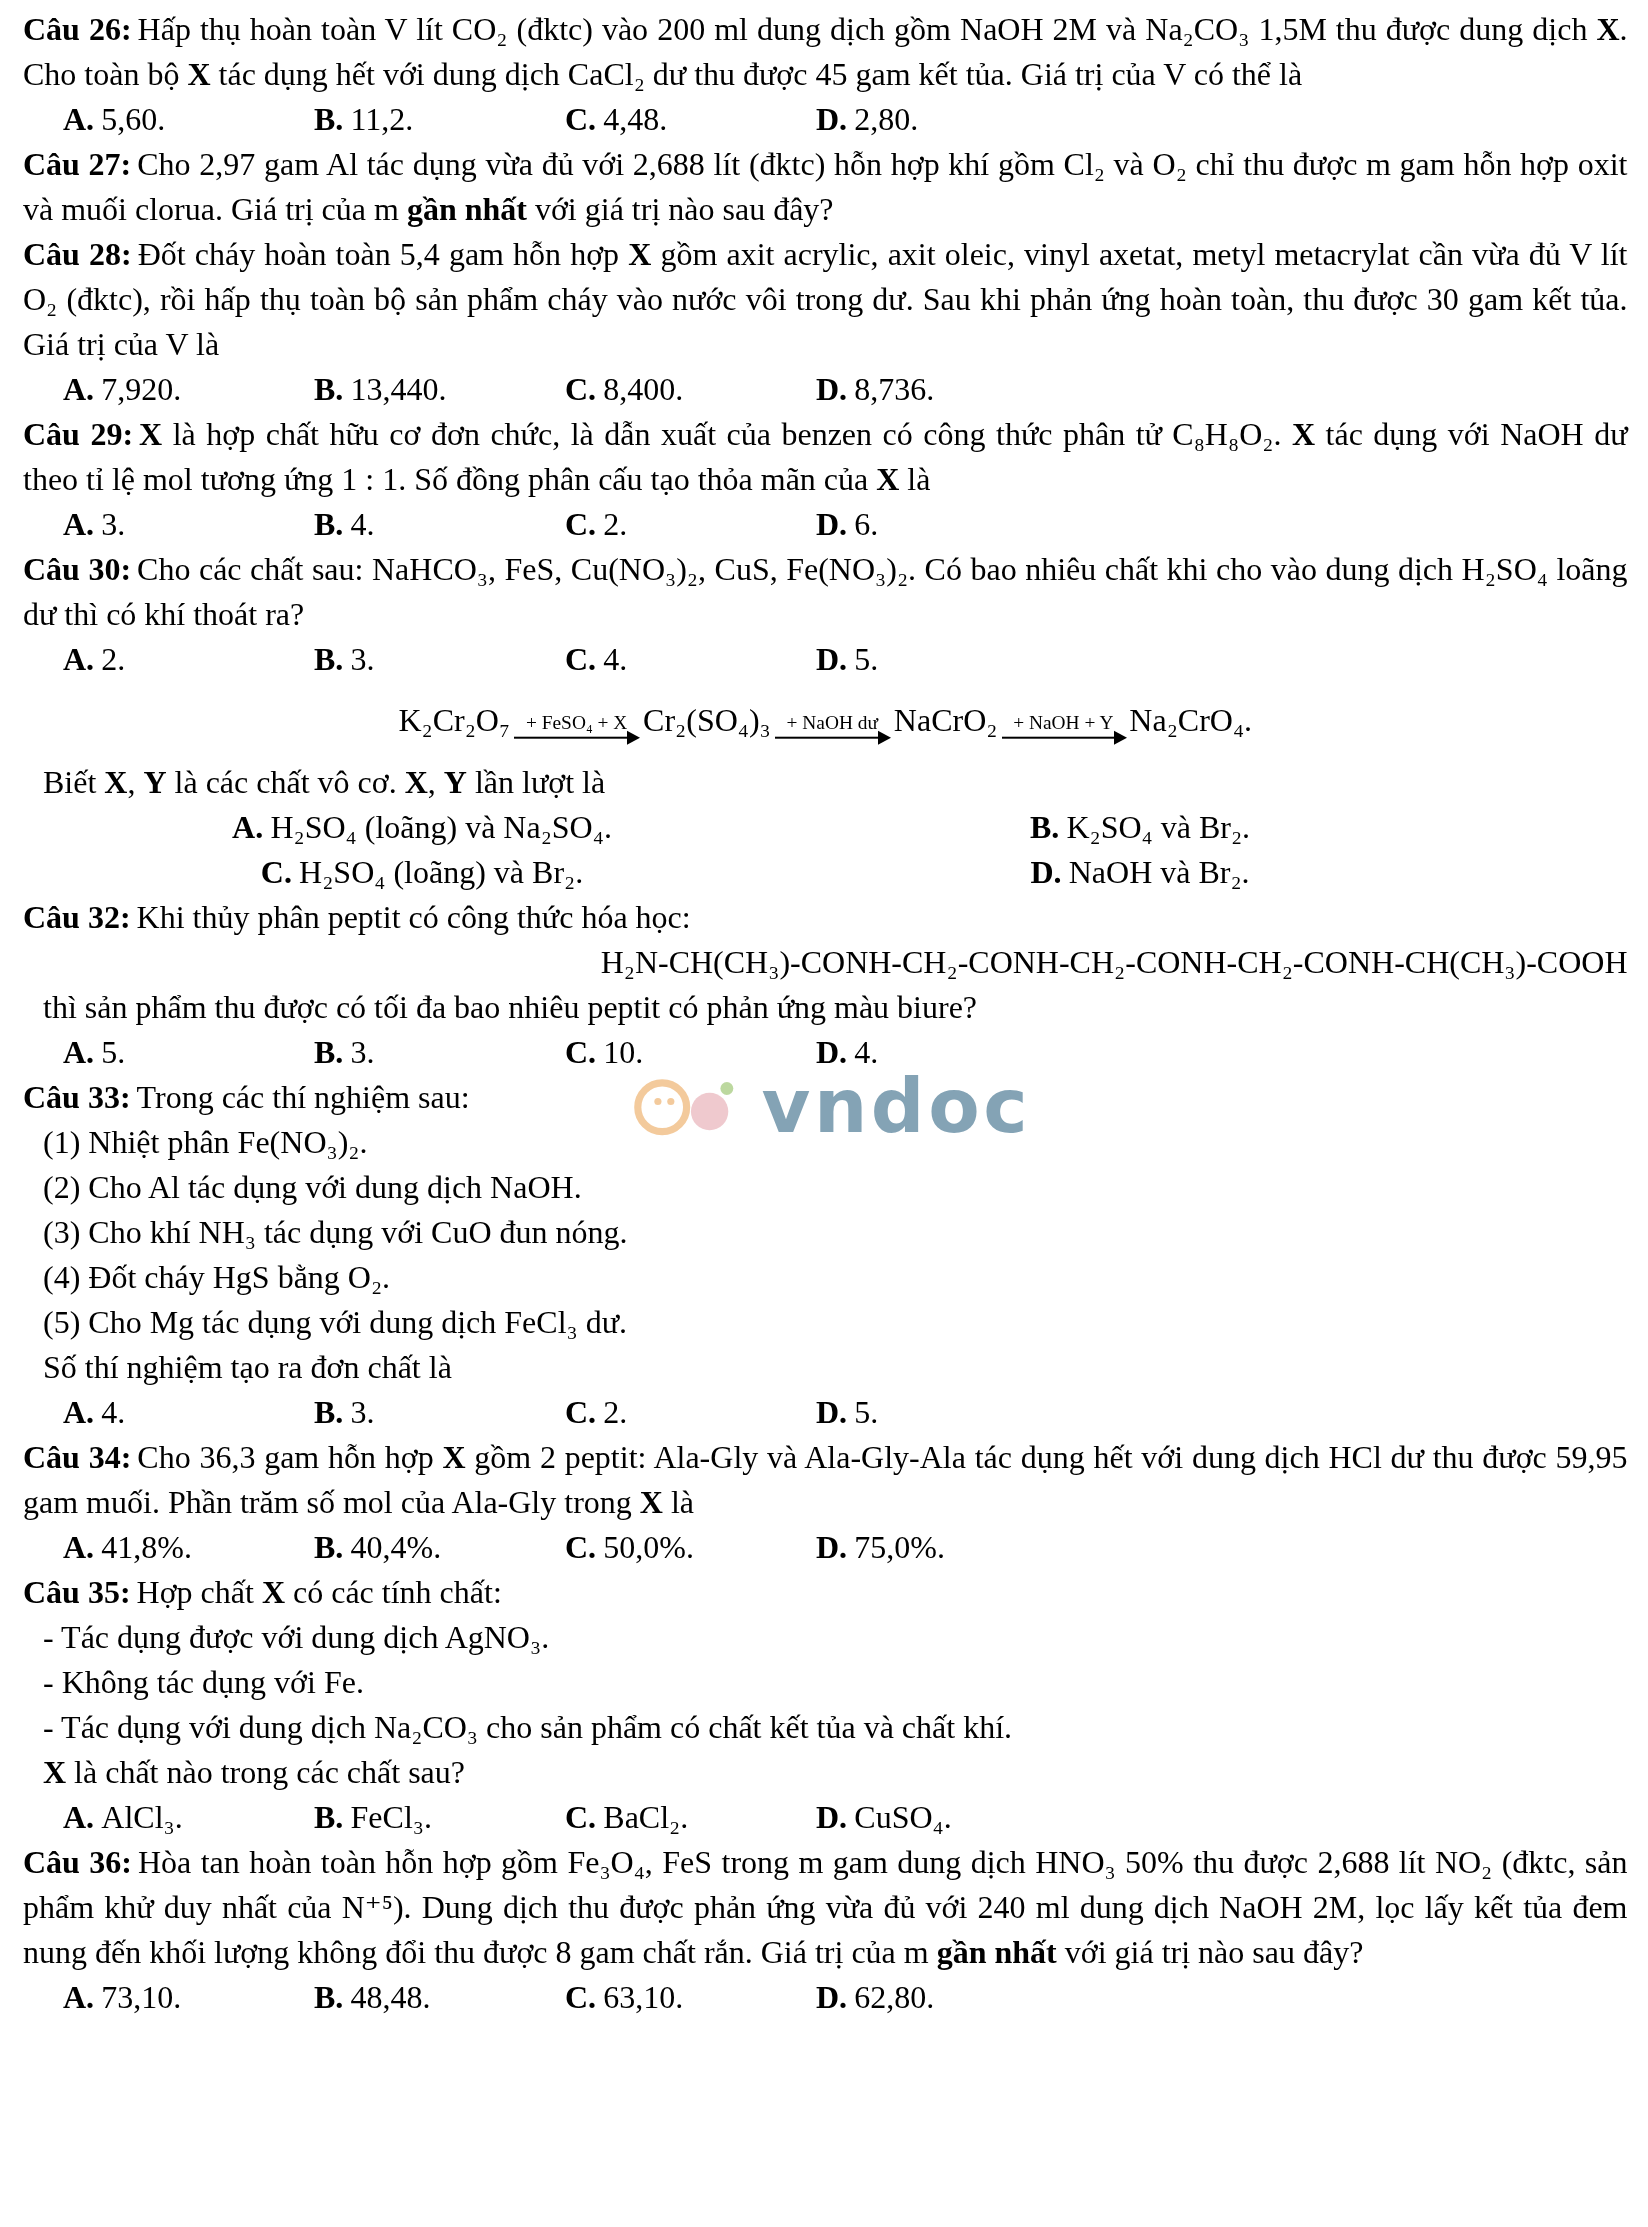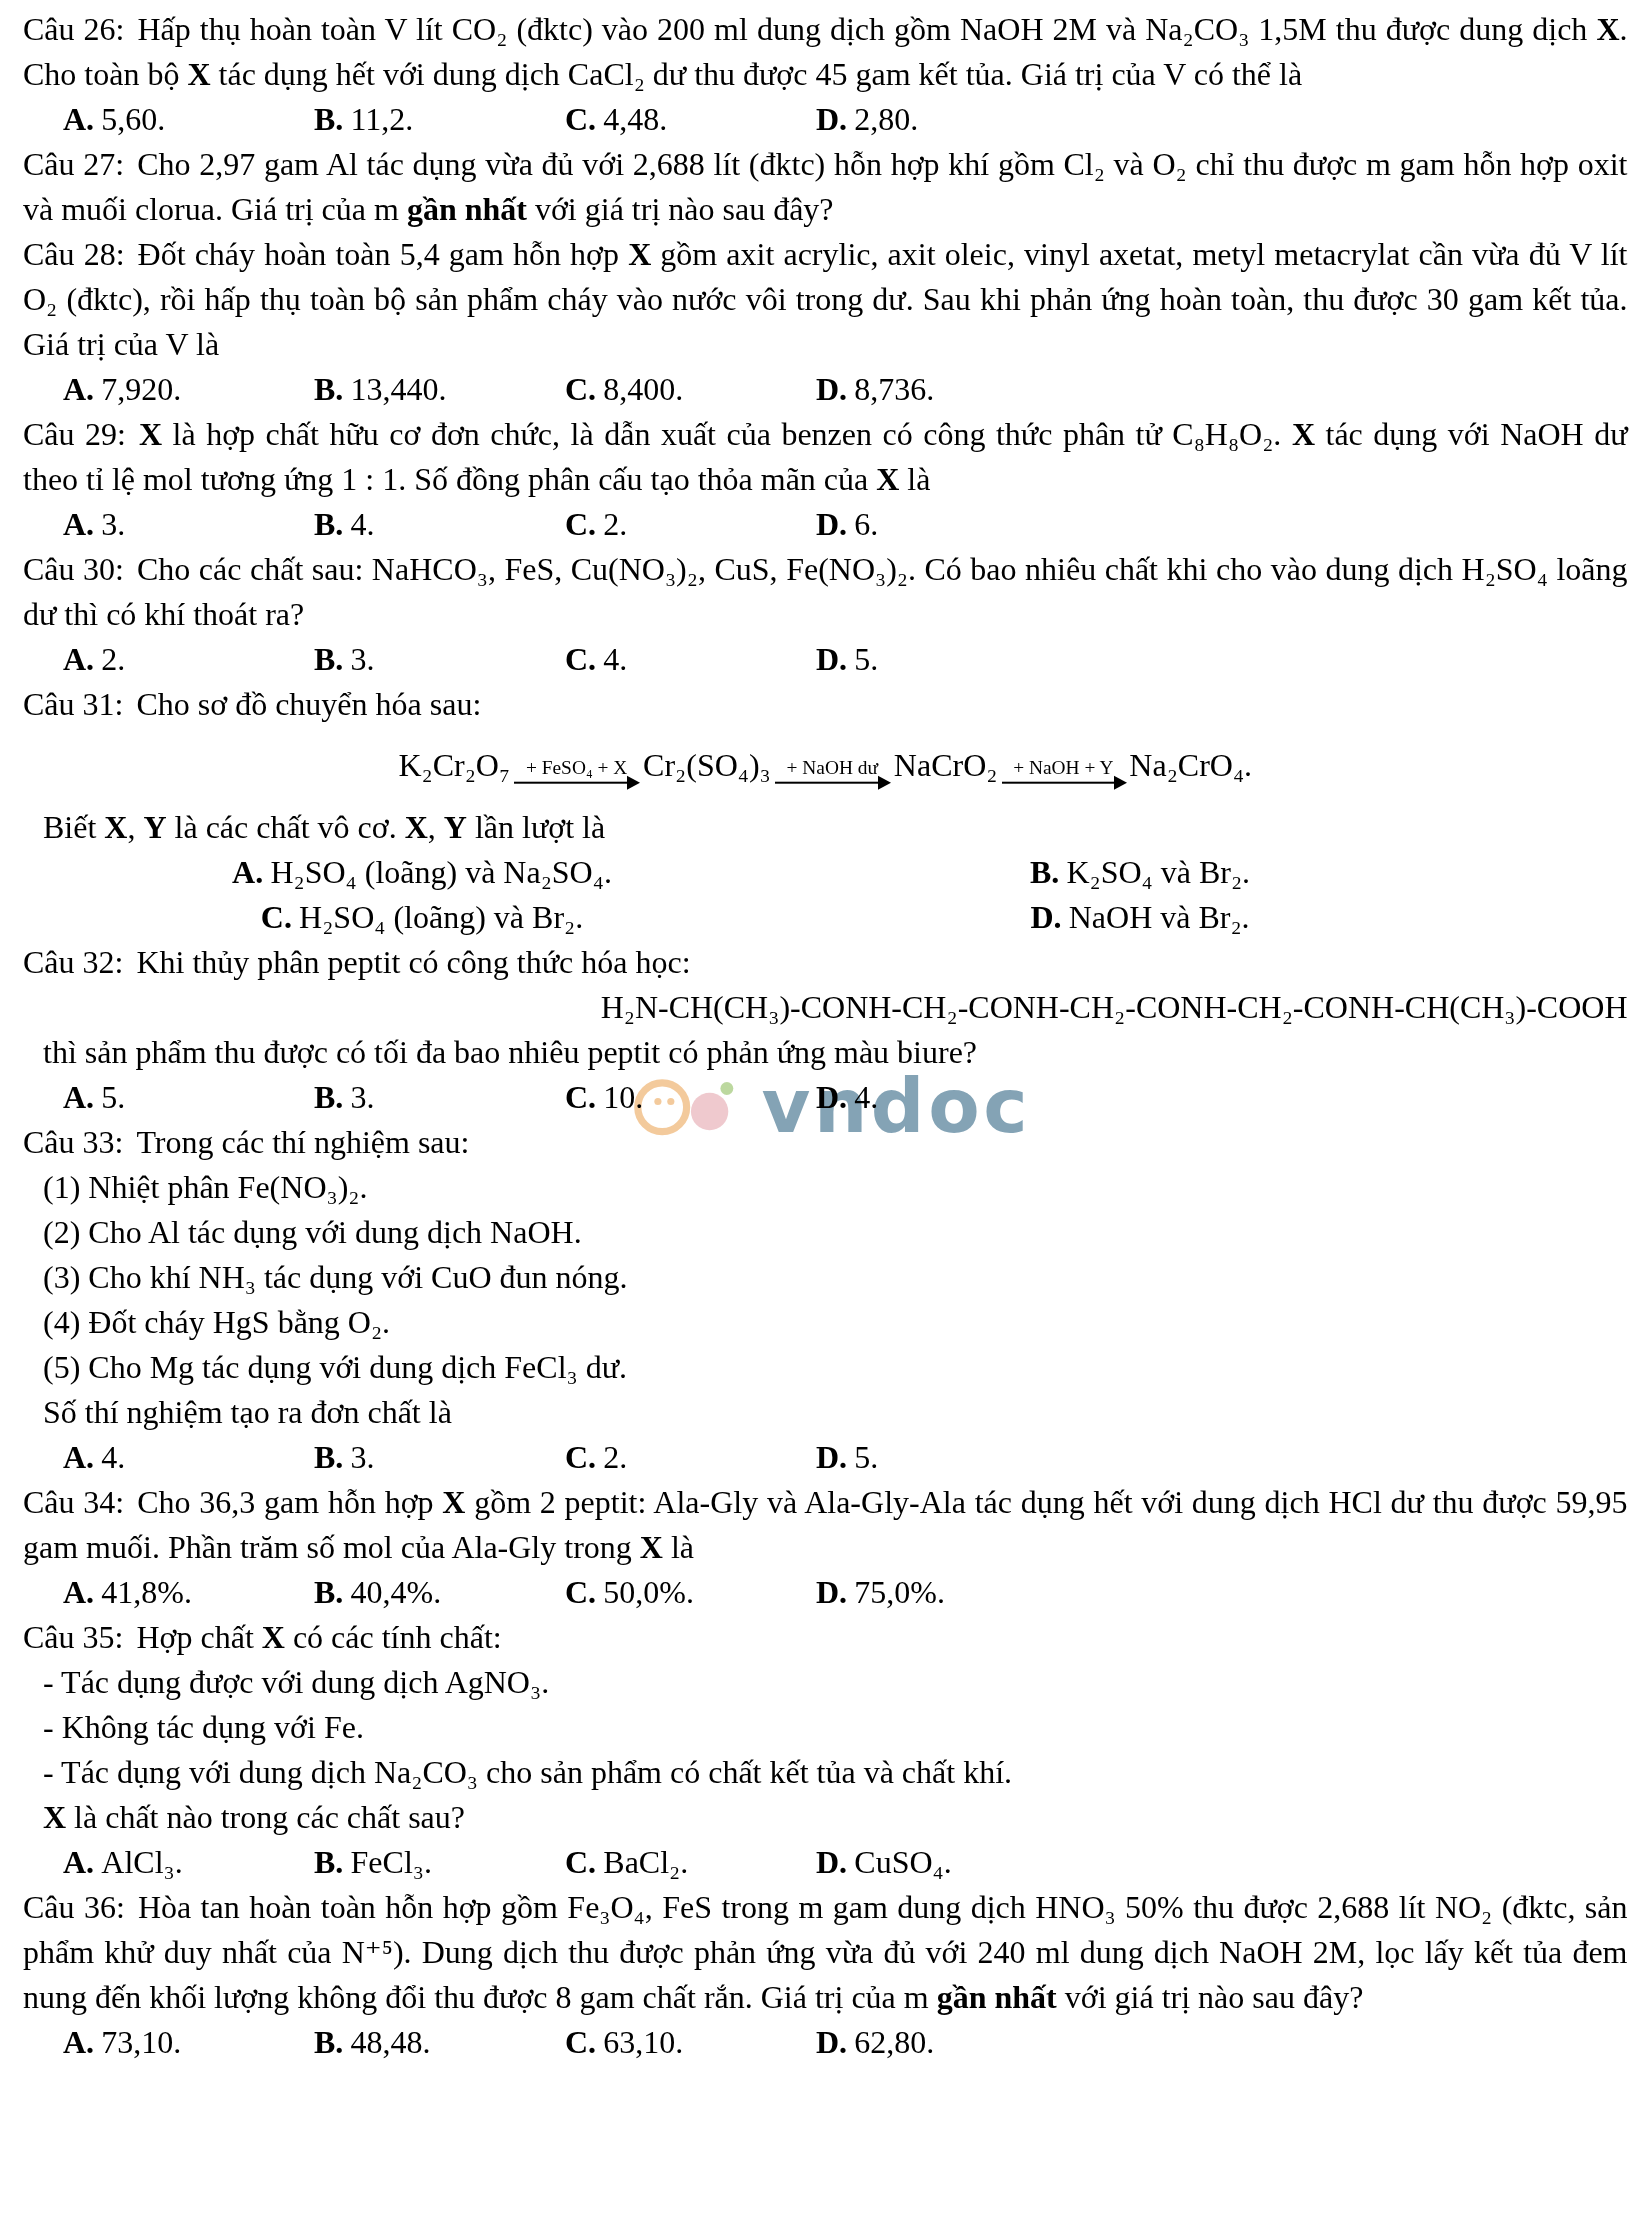--- a/index.html
+++ b/index.html
@@ -13,21 +13,21 @@
     font-family: "Liberation Serif", "DejaVu Serif", serif;
   }
   #questions { position: relative; z-index: 2; }
   .question { margin: 0; }
   .q-text {
     margin: 0;
     font-size: 32px;
     line-height: 45px;
     text-align: justify;
   }
-  .q-label { font-weight: normal; margin-right: 13px; }
+  .q-label { font-weight: bold; margin-right: 6px; }
   .q-cont {
     margin: 0;
     font-size: 32px;
     line-height: 45px;
     padding-left: 20px;
     text-align: justify;
   }
   .list-item {
     margin: 0;
     font-size: 32px;
@@ -151,21 +151,20 @@
       <div class="question">
         <p class="q-text"><b class="q-label">Câu 30:</b><span class="q-body">Cho các chất sau: NaHCO₃, FeS, Cu(NO₃)₂, CuS, Fe(NO₃)₂. Có bao nhiêu chất khi cho vào dung dịch H₂SO₄ loãng dư thì có khí thoát ra?</span></p>
         <div class="options cols-4">
           <span class="option"><b class="opt-letter">A.</b><span class="opt-text">2.</span></span>
           <span class="option"><b class="opt-letter">B.</b><span class="opt-text">3.</span></span>
           <span class="option"><b class="opt-letter">C.</b><span class="opt-text">4.</span></span>
           <span class="option"><b class="opt-letter">D.</b><span class="opt-text">5.</span></span>
         </div>
       </div>
       <div class="question">
-        <p class="q-text"><b class="q-label">Câu 31:</b><span class="q-body">Cho sơ đồ chuyển hóa sau:</span></p>
         <div class="scheme">
           <span class="compound">K₂Cr₂O₇</span>
           <span class="rxn-arrow">
             <span class="arr-lbl">+ FeSO₄ + X</span>
             <span class="arr-line"></span>
           </span>
           <span class="compound">Cr₂(SO₄)₃</span>
           <span class="rxn-arrow">
             <span class="arr-lbl">+ NaOH dư</span>
             <span class="arr-line"></span>

